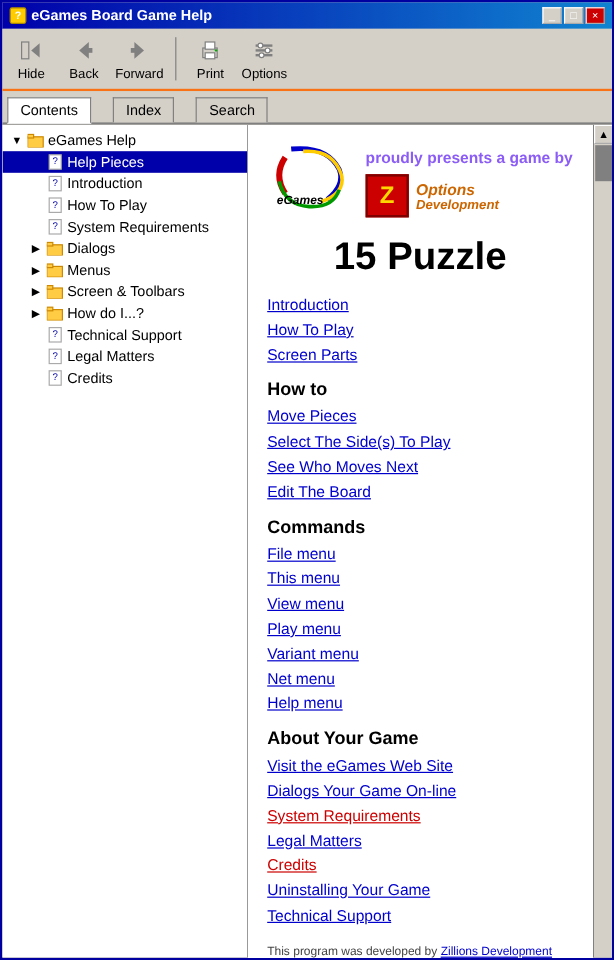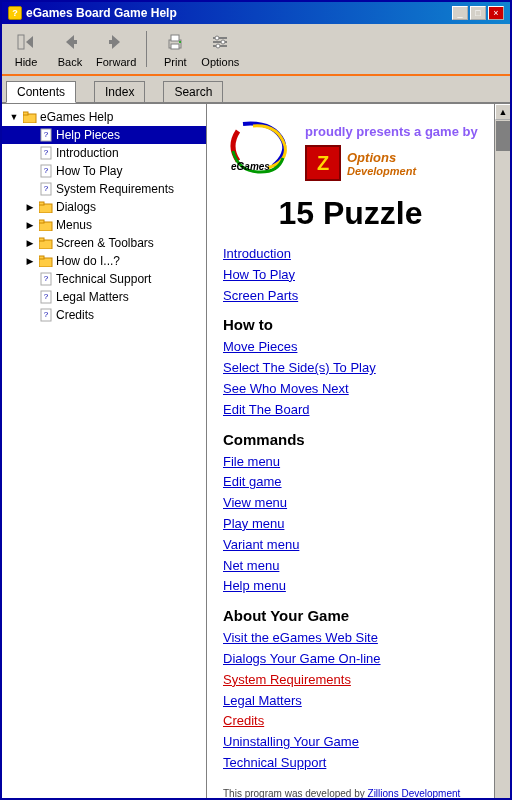--- a/index.html
+++ b/index.html
@@ -322,21 +322,21 @@
       <div class="section-links">
         <a>Move Pieces</a>
         <a>Select The Side(s) To Play</a>
         <a>See Who Moves Next</a>
         <a>Edit The Board</a>
       </div>
 
       <div class="section-heading">Commands</div>
       <div class="section-links">
         <a>File menu</a>
-        <a>Edit game</a>
+        <a>This menu</a>
         <a>View menu</a>
         <a>Play menu</a>
         <a>Variant menu</a>
         <a>Net menu</a>
         <a>Help menu</a>
       </div>
 
       <div class="section-heading">About Your Game</div>
       <div class="section-links">
         <a>Visit the eGames Web Site</a>

